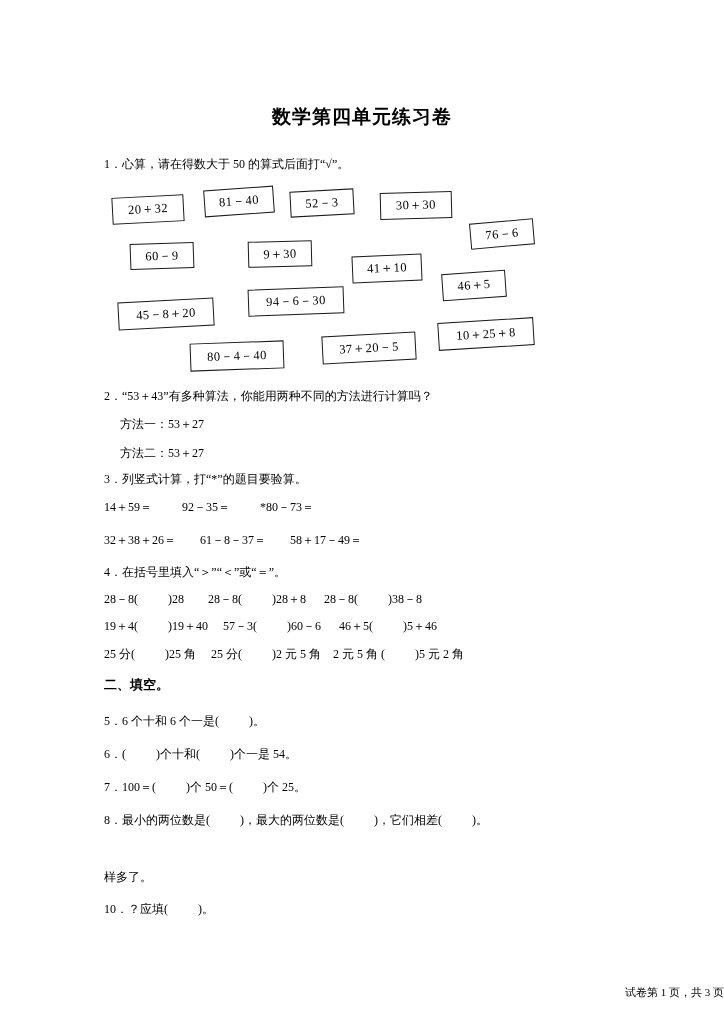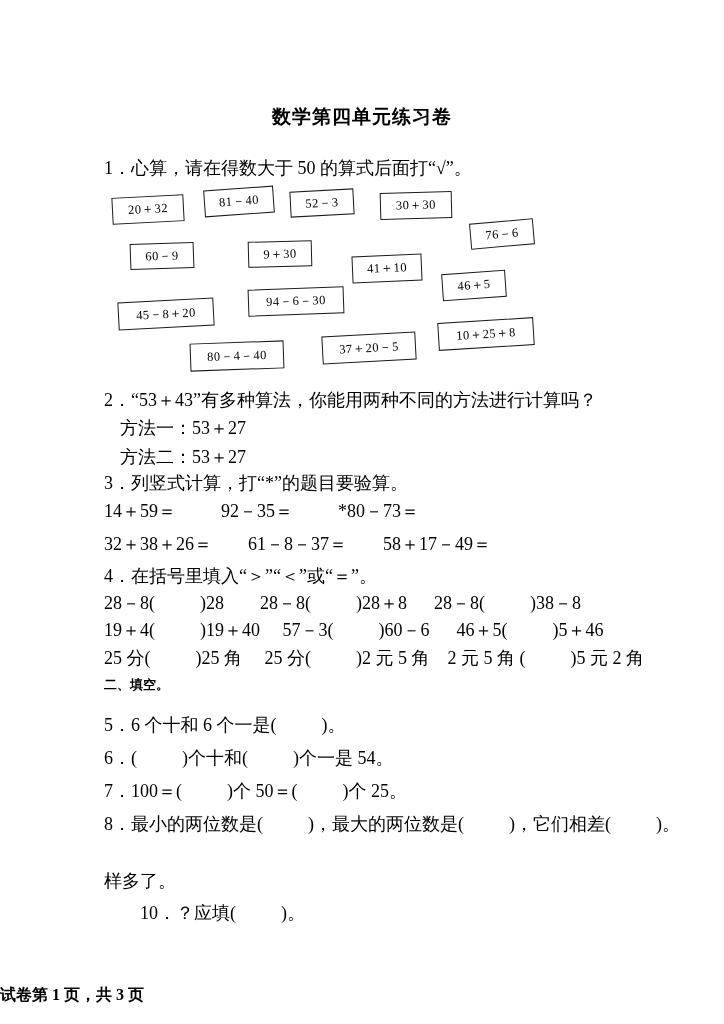--- a/index.html
+++ b/index.html
@@ -26,21 +26,21 @@
     left: 0;
     top: 104px;
     width: 724px;
     text-align: center;
     font-size: 19px;
     font-weight: bold;
     letter-spacing: 1px;
   }
   .q {
     position: absolute;
-    font-size: 18px;
+    font-size: 12px;
     line-height: 1.5;
     white-space: pre;
   }
   .q1 { left: 104px; top: 155px; }
   .q2 { left: 104px; top: 387px; }
   .m1 { left: 120px; top: 415px; }
   .m2 { left: 120px; top: 444px; }
   .q3 { left: 104px; top: 470px; }
   .r3a { left: 104px; top: 498px; }
   .r3b { left: 104px; top: 531px; }
@@ -54,21 +54,21 @@
     top: 676px;
     font-size: 13px;
     font-weight: bold;
   }
   .q5 { left: 104px; top: 712px; font-family: Liberation Serif, serif; }
   .q6 { left: 104px; top: 745px; }
   .q7 { left: 104px; top: 778px; }
   .q8 { left: 104px; top: 811px; }
   .q9a { left: 104px; top: 845px; }
   .q9b { left: 104px; top: 868px; }
-  .q10 { left: 104px; top: 900px; margin-left: 36px; }
+  .q10 { left: 104px; top: 900px; }
 
   
   .boxwrap {
     position: absolute;
     left: 0;
     top: 0;
     width: 724px;
     height: 1024px;
     pointer-events: none;
   }
@@ -83,23 +83,22 @@
     white-space: nowrap;
     box-sizing: border-box;
     pointer-events: auto;
     letter-spacing: 0.5px;
   }
   .footer {
     position: absolute;
     left: 0;
     top: 985px;
     width: 724px;
-    text-align: left;
-    font-size: 16px;
-    font-weight: bold;
+    text-align: right;
+    font-size: 11px;
   }
 </style>
 </head>
 <body>
 
 <div class="page">
 
   <div class="title">数学第四单元练习卷</div>
 
   <div class="q q1">1．心算，请在得数大于 50 的算式后面打“√”。</div>

